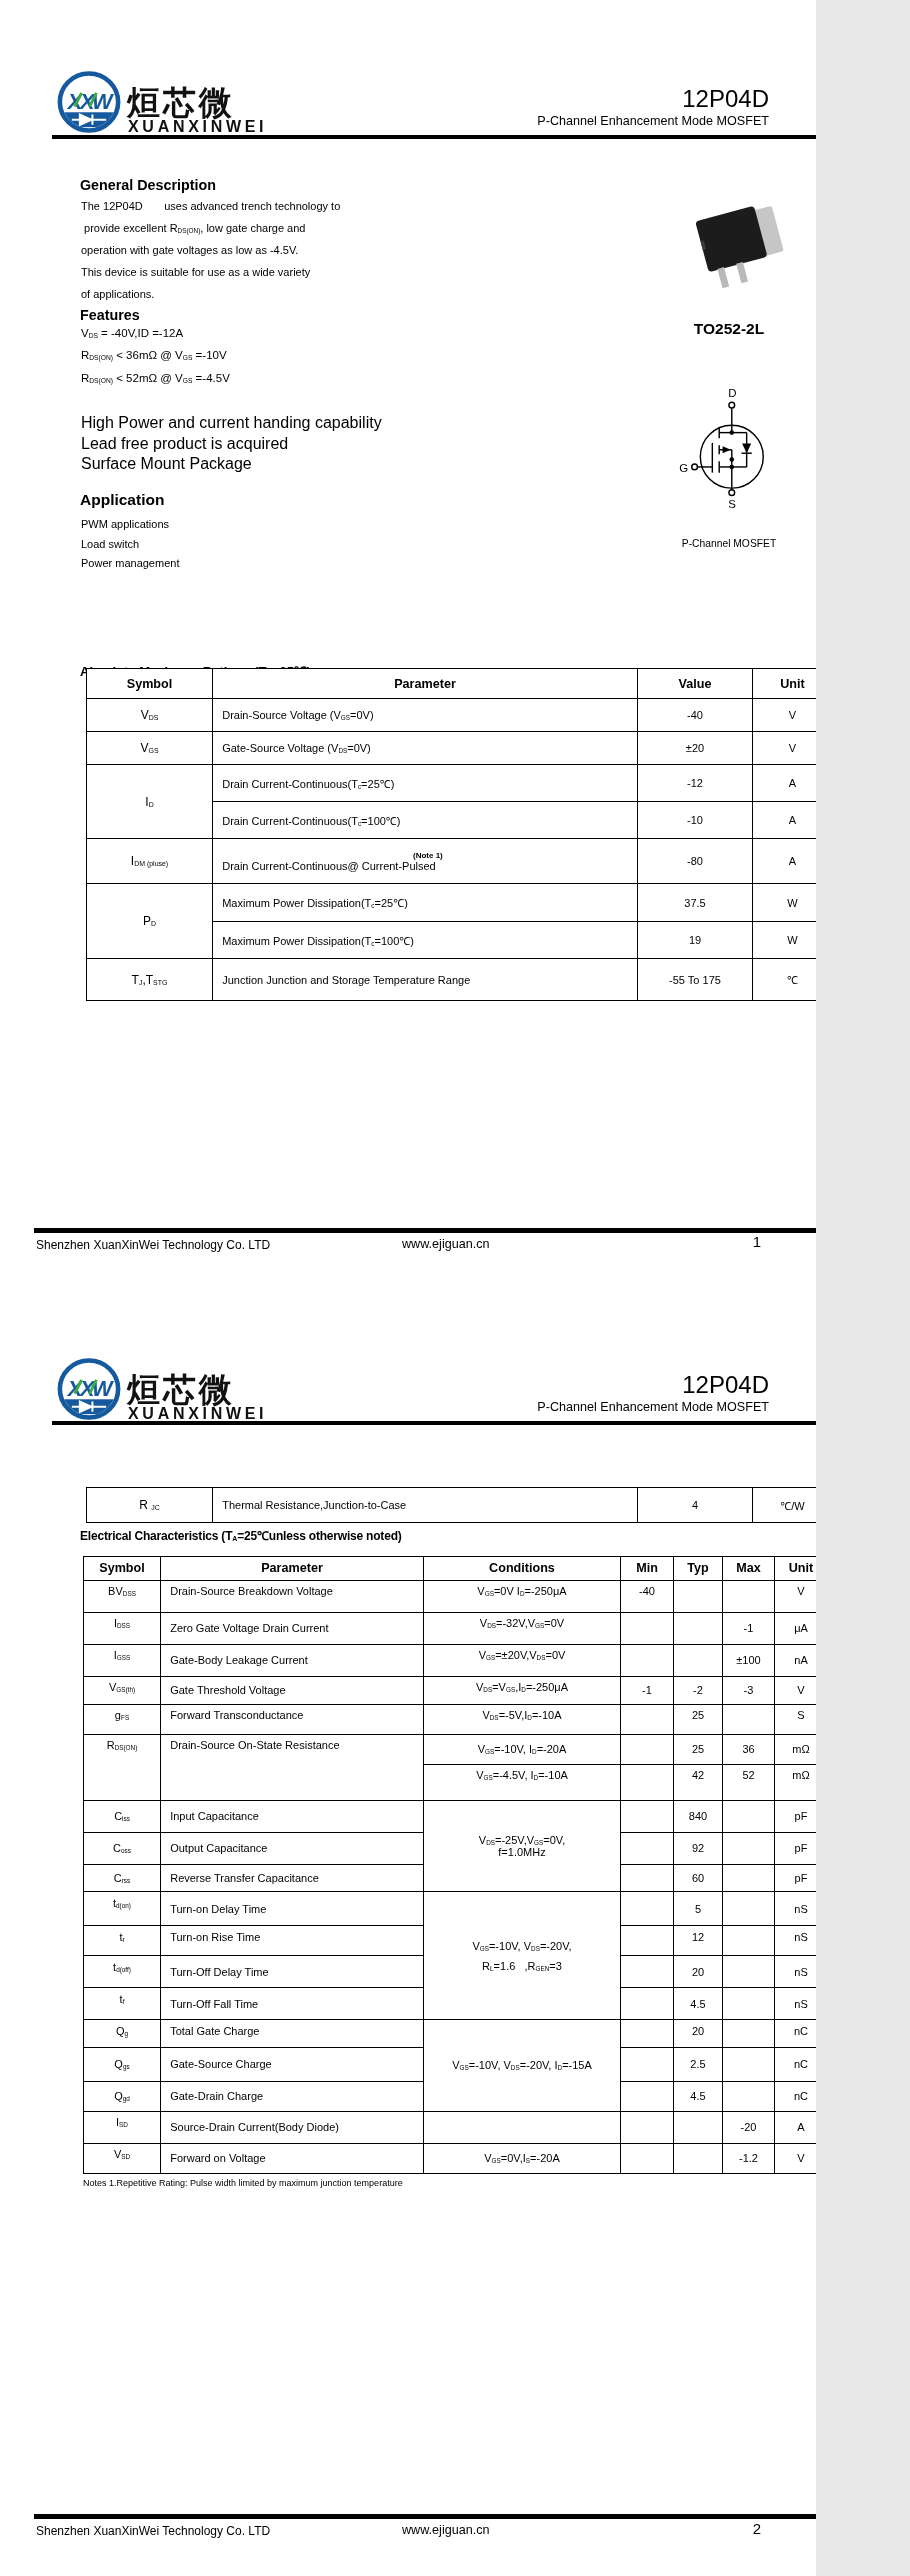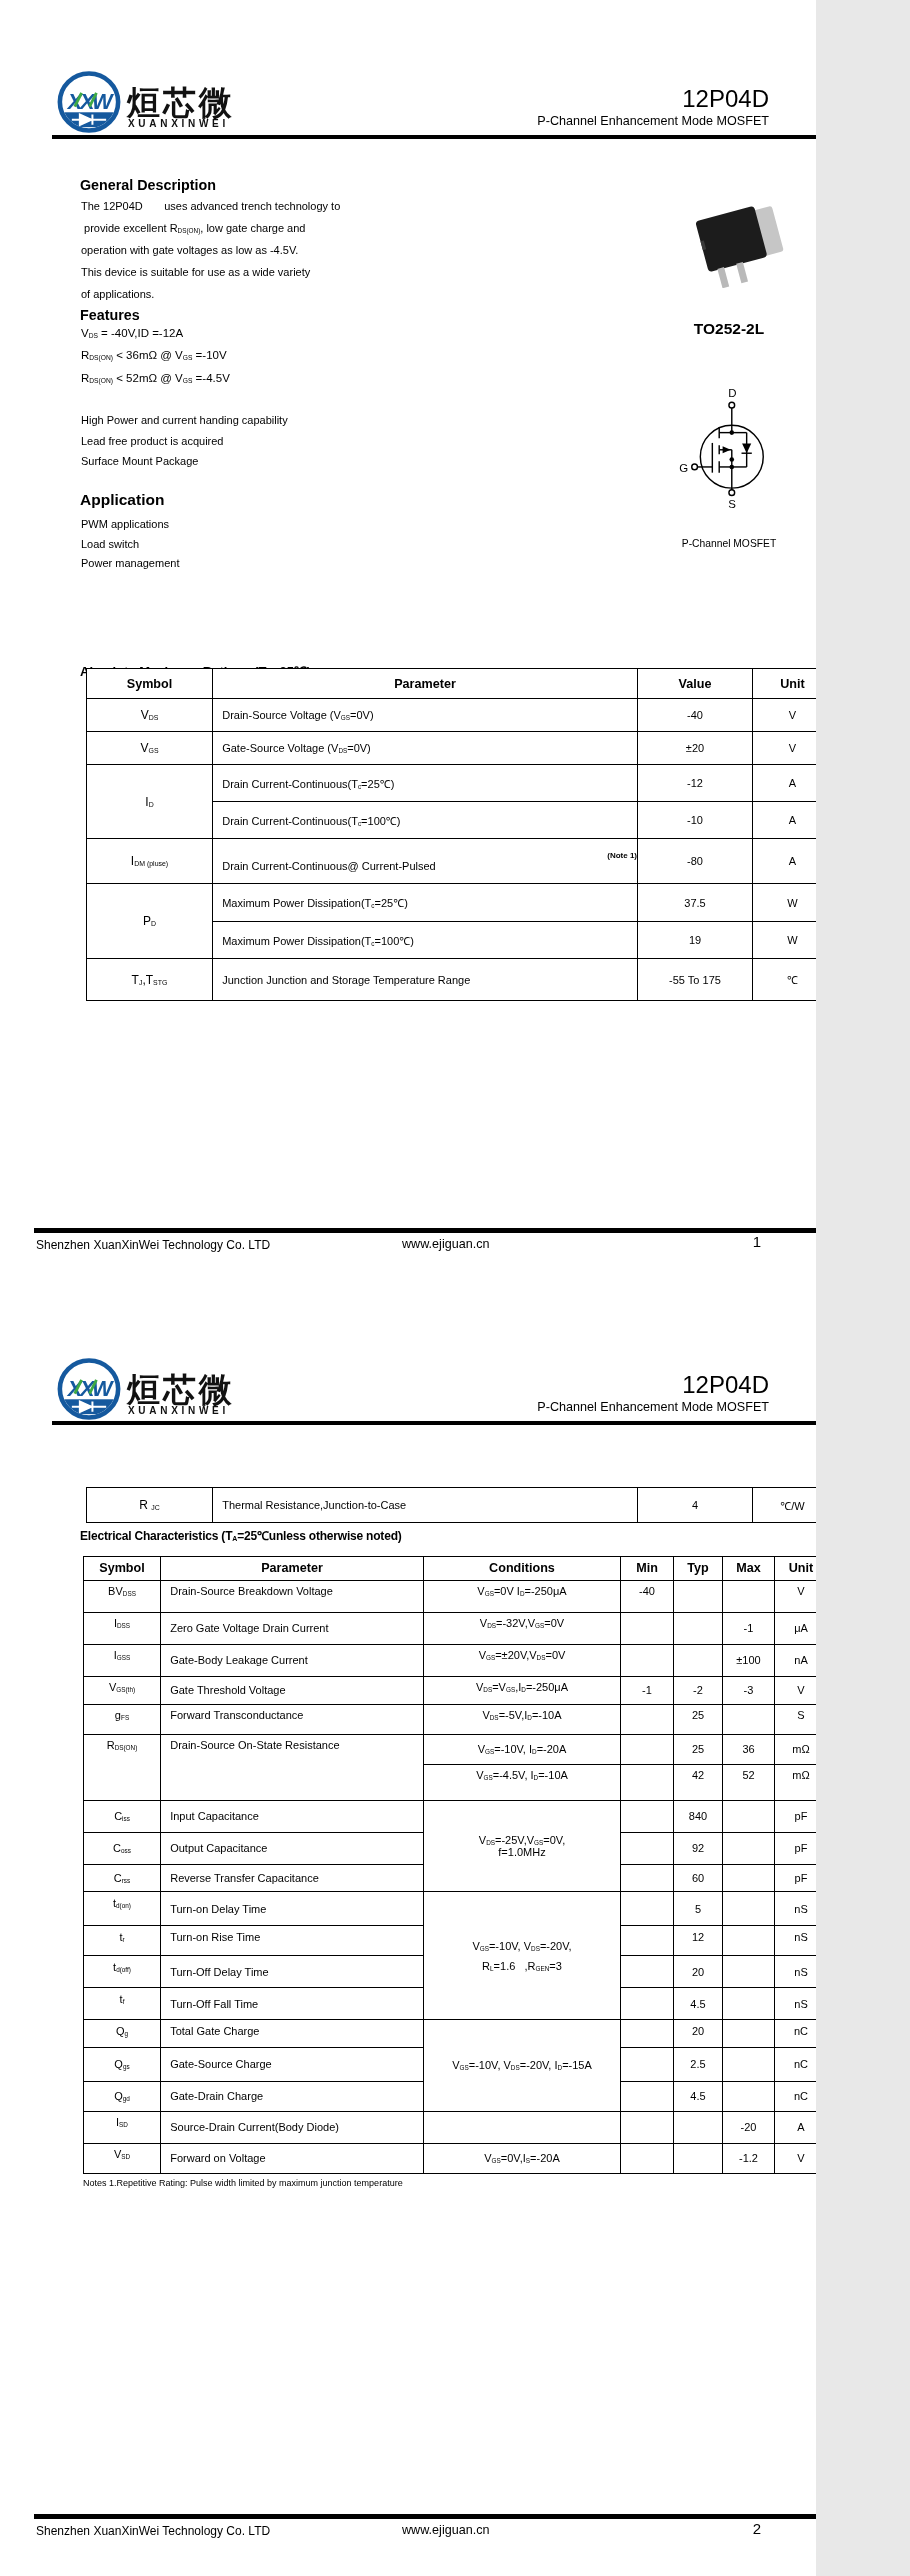--- a/index.html
+++ b/index.html
@@ -3,44 +3,44 @@
 <meta charset="utf-8">
 <style>
   html,body{margin:0;padding:0;background:#e8e8e8;}
   .sheet{position:relative;width:816px;height:2576px;background:#ffffff;
          font-family:"Liberation Sans", sans-serif;color:#000;overflow:hidden;}
   .abs{position:absolute;}
   sub{font-size:0.58em;line-height:0;vertical-align:-0.18em;letter-spacing:0;}
   
   .logo{width:247px;height:86px;}
   .logo-cn{position:absolute;left:70px;top:16px;font-size:33px;font-weight:bold;letter-spacing:2.9px;color:#111;}
-  .logo-latin{position:absolute;left:71px;top:53px;font-size:10px;font-weight:bold;letter-spacing:3.7px;color:#111;}
+  .logo-latin{position:absolute;left:71px;top:53px;font-size:16px;font-weight:bold;letter-spacing:3.7px;color:#111;}
   .part-number{font-size:24px;text-align:right;}
   .subtitle{font-size:12.6px;text-align:right;}
   .rule{height:4px;background:#000;}
   .f-rule{height:4.6px;background:#000;}
   
   .h1{font-size:14.3px;font-weight:bold;}
   .h1b{font-size:15.5px;font-weight:bold;}
   .bodyline{font-size:11px;white-space:pre;}
   .speclines div{height:22.4px;font-size:11.5px;}
-  .bullets div{height:20.7px;font-size:11px;}
+  .bullets div{height:20.7px;font-size:16px;}
   .appitems div{height:19.5px;font-size:11px;}
   .pkg-label{font-size:15.5px;font-weight:bold;text-align:center;}
   .fig-caption{font-size:10.3px;text-align:center;}
   
   .dt{border-collapse:collapse;table-layout:fixed;border:1.7px solid #000;background:#fff;}
   .dt td{border:1.1px solid #000;vertical-align:middle;text-align:center;font-size:11px;padding:0;}
   .dt tr.th td{font-weight:bold;font-size:12.6px;margin-left:42px;}
   .dt td.par{text-align:left;padding-left:9.2px;}
   .dt td.sym{font-size:12px;}
   .dt td.vtop{vertical-align:top;padding-top:4.6px;}
   .t3 td{font-size:11px;}
   .t3 td.sym{font-size:11px;}
-  .note1{font-weight:bold;font-size:8px;padding-left:46%;text-align:right;}
+  .note1{font-weight:bold;font-size:8px;padding-left:46%;text-align:left;}
   .sec-title{font-size:13px;font-weight:bold;}
   .ec-title{font-size:12px;font-weight:bold;letter-spacing:-0.2px;}
   .notes{font-size:9px;}
   
   .company{font-size:12px;}
   .website{font-size:12.6px;}
   .pagenum{font-size:15px;}
 </style>
 </head>
 <body>

